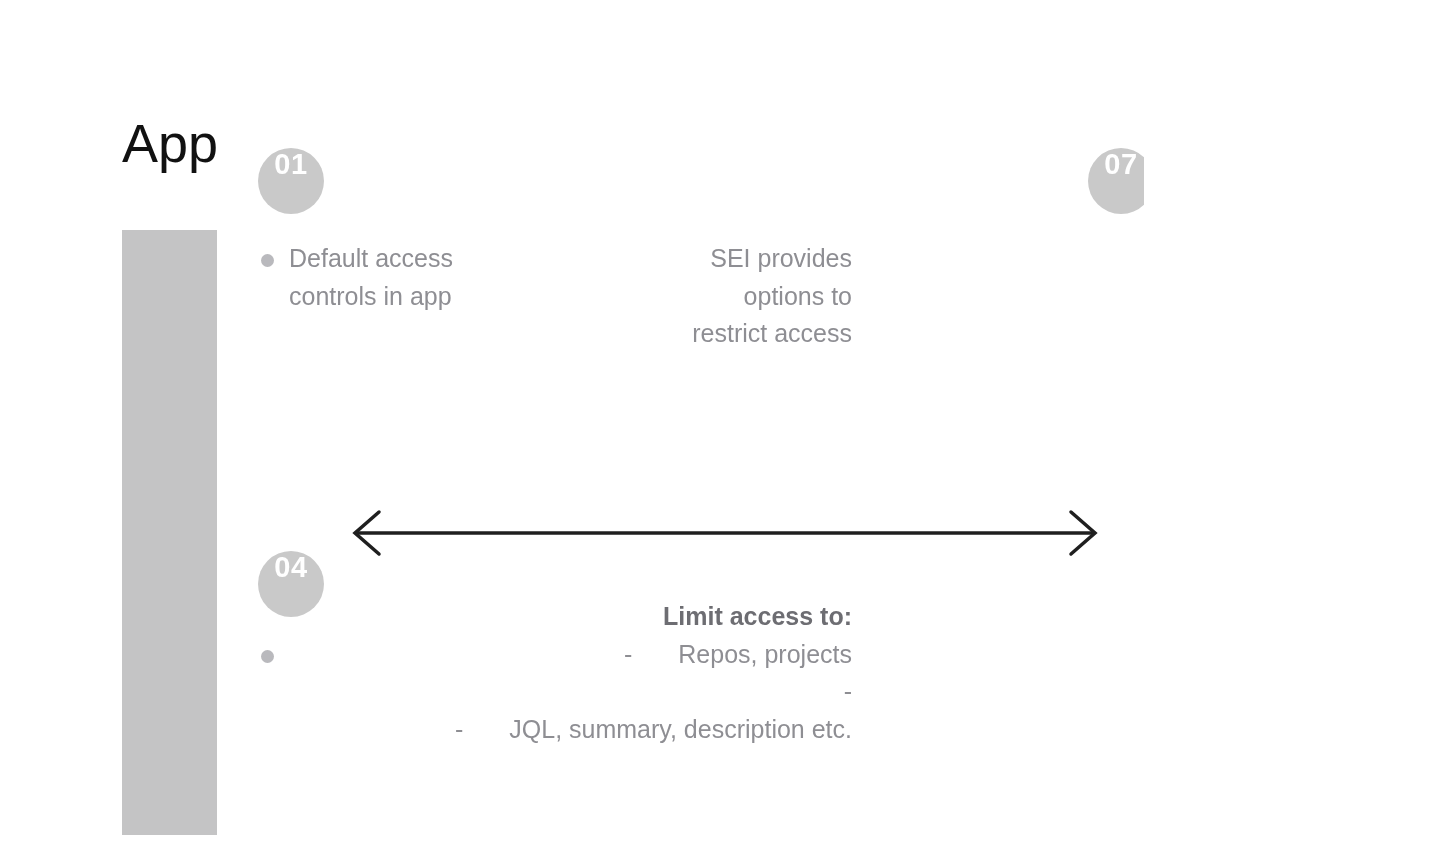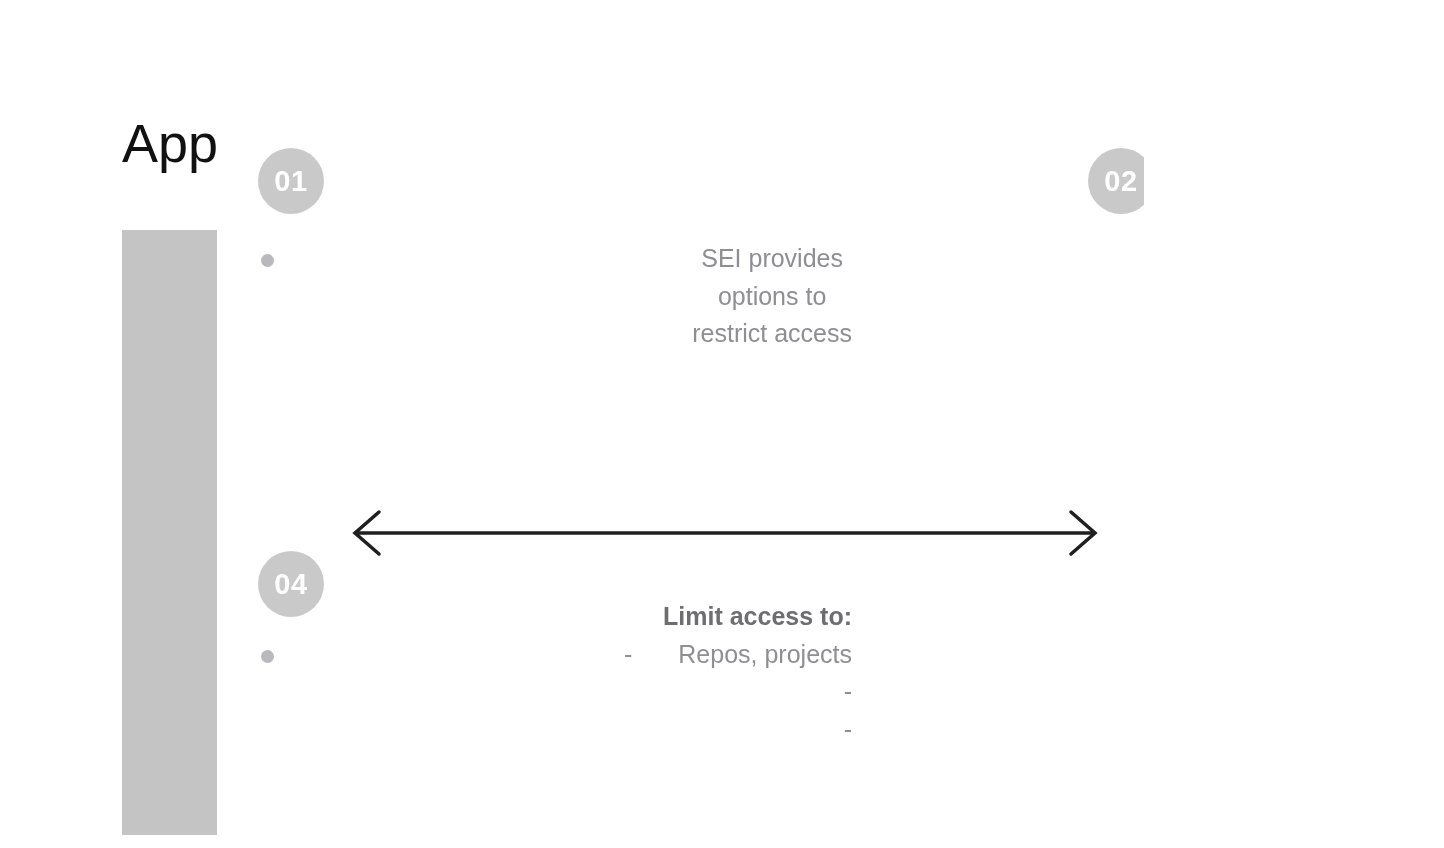--- a/index.html
+++ b/index.html
@@ -22,36 +22,36 @@
   .bar-right {
     left: 1232px; width: 96px;
     background: linear-gradient(165deg, var(--green-top, #7cba57) 0%, var(--green-bottom, #a3ea70) 100%);
   }
 
   .logo { position: absolute; left: 1245px; top: 113px; width: 70px; height: 70px; }
 
   .step-badge {
     position: absolute; width: 66px; height: 66px; border-radius: 50%;
     background: var(--badge, #c9c9c9);
-    display: flex; align-items: center; justify-content: center;
+    display: flex; justify-content: center;
     color: #ffffff; font-size: 29px; font-weight: 700; letter-spacing: 0.5px;
   }
   .badge-1 { left: 258px; top: 148px; }
   .badge-2 { left: 258px; top: 551px; }
   .badge-3 { left: 1088px; top: 148px; }
 
   .step-text {
     position: absolute;
     font-size: 25px; line-height: 37.5px;
     color: var(--body-text, #8e8e93);
     white-space: pre-line;
   }
   .text-1 { left: 289px; top: 240px; }
   .text-2 { left: 289px; top: 640px; }
-  .text-3 { right: 292px; top: 240px; text-align: center; }
+  .text-3 { right: 292px; top: 240px; text-align: right; }
 
   .bullet {
     position: absolute; width: 13px; height: 13px; border-radius: 50%;
     background: var(--bullet, #b9b9bd);
   }
   .bullet-1 { left: 261px; top: 254px; }
   .bullet-2 { left: 261px; top: 650px; }
   .bullet-3 { left: 1173px; top: 255px; }
 
   .arrow { position: absolute; left: 348px; top: 507px; width: 754px; height: 52px; }
@@ -95,24 +95,26 @@
     </svg>
   </div>
 
   <div class="step-badge badge-1">
     <span>01</span>
   </div>
   <div class="step-badge badge-2">
     <span>04</span>
   </div>
   <div class="step-badge badge-3">
-    <span>02</span>
+    <span>07</span>
   </div>
 
   <span class="bullet bullet-1"></span>
+  <div class="step-text text-1">Default access
+controls in app</div>
 
   <span class="bullet bullet-2"></span>
 
   <span class="bullet bullet-3"></span>
   <div class="step-text text-3">SEI provides
 options to
 restrict access</div>
 
   <div class="arrow">
     <svg width="754" height="52" viewBox="0 0 754 52" fill="none">
@@ -126,16 +128,17 @@
     <div class="limit-title">Limit access to:</div>
     <div class="limit-row">
       <span>-</span>
       <span>Repos, projects</span>
     </div>
     <div class="limit-row">
       <span>-</span>
     </div>
     <div class="limit-row">
       <span>-</span>
+      <span>JQL, summary, description etc.</span>
     </div>
   </div>
 
 </div>
 
 </body></html>

